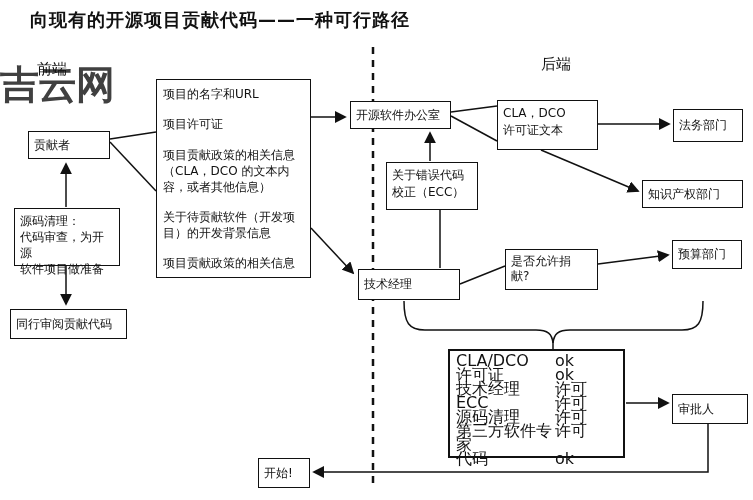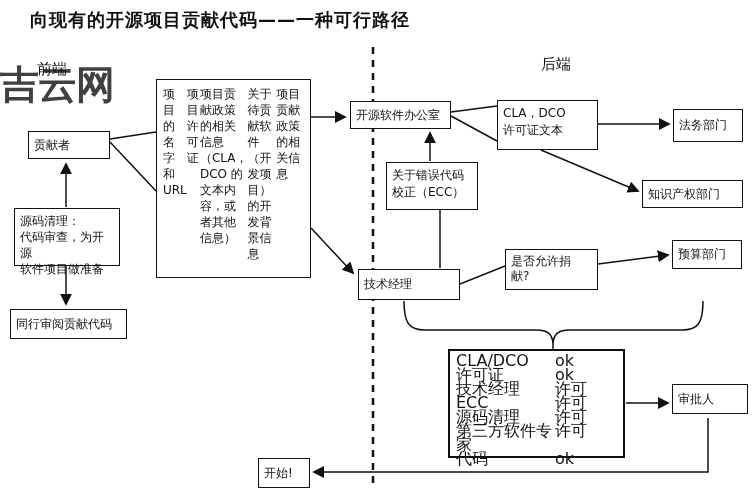--- a/index.html
+++ b/index.html
@@ -58,21 +58,21 @@
   }
   .info-box {
     position: absolute;
     left: 156px; top: 79px;
     width: 155px; height: 199px;
     border: 1.5px solid #111;
     background: #fff;
     z-index: 3;
     padding: 6px 5px 6px 6px;
     display: flex;
-    flex-direction: row;
+    flex-direction: column;
     justify-content: space-between;
     font-size: 12px;
     line-height: 16px;
   }
   .info-box p { white-space: pre-line; }
   .checklist {
     position: absolute;
     left: 448px; top: 349px;
     width: 177px; height: 109px;
     border: 2px solid #111;
@@ -222,21 +222,21 @@
     <div class="row">
       <span class="lbl">第三方软件专家</span>
       <span class="sts">许可</span>
     </div>
     <div class="row">
       <span class="lbl">代码</span>
       <span class="sts">ok</span>
     </div>
   </div>
 
-  <div class="node" style="left:672px; top:384px; width:76px; height:30px;text-align:right;">
+  <div class="node" style="left:672px; top:394px; width:76px; height:30px;text-align:right;">
     <span>审批人</span>
   </div>
 
   <div class="node" style="left:258px; top:458px; width:52px; height:30px;">
     <span>开始!</span>
   </div>
 
 </div>
 
 </body></html>

